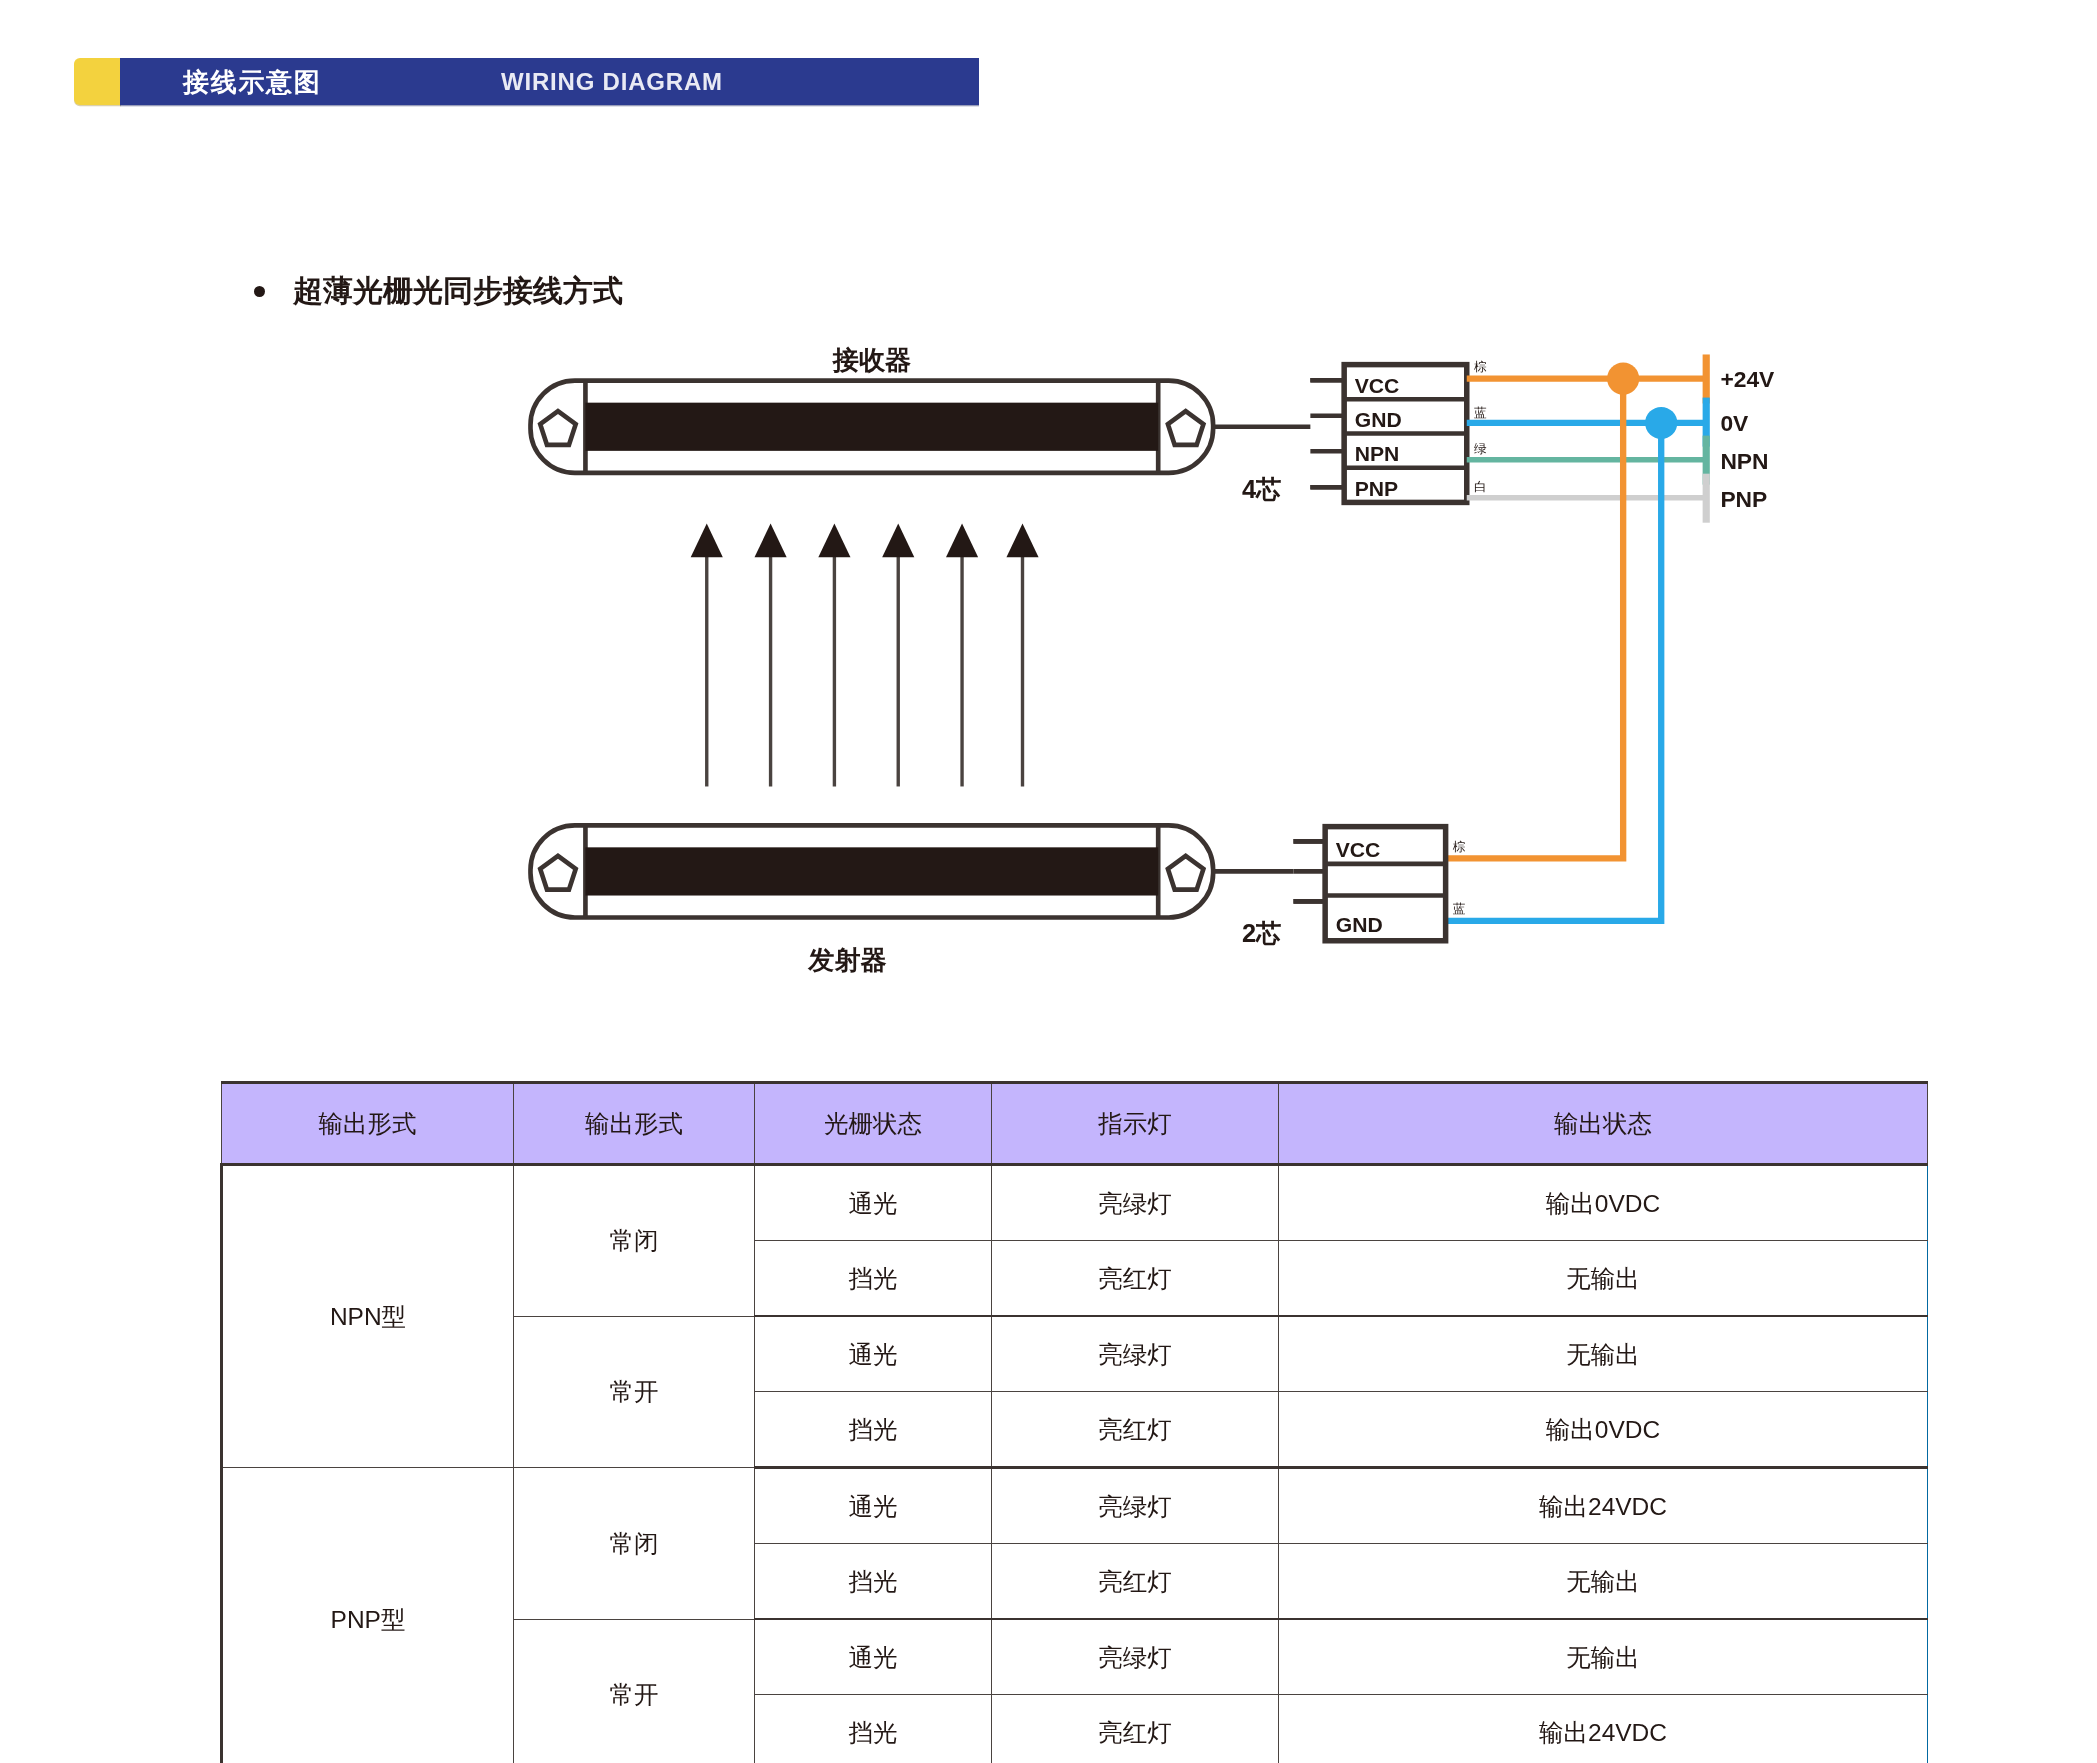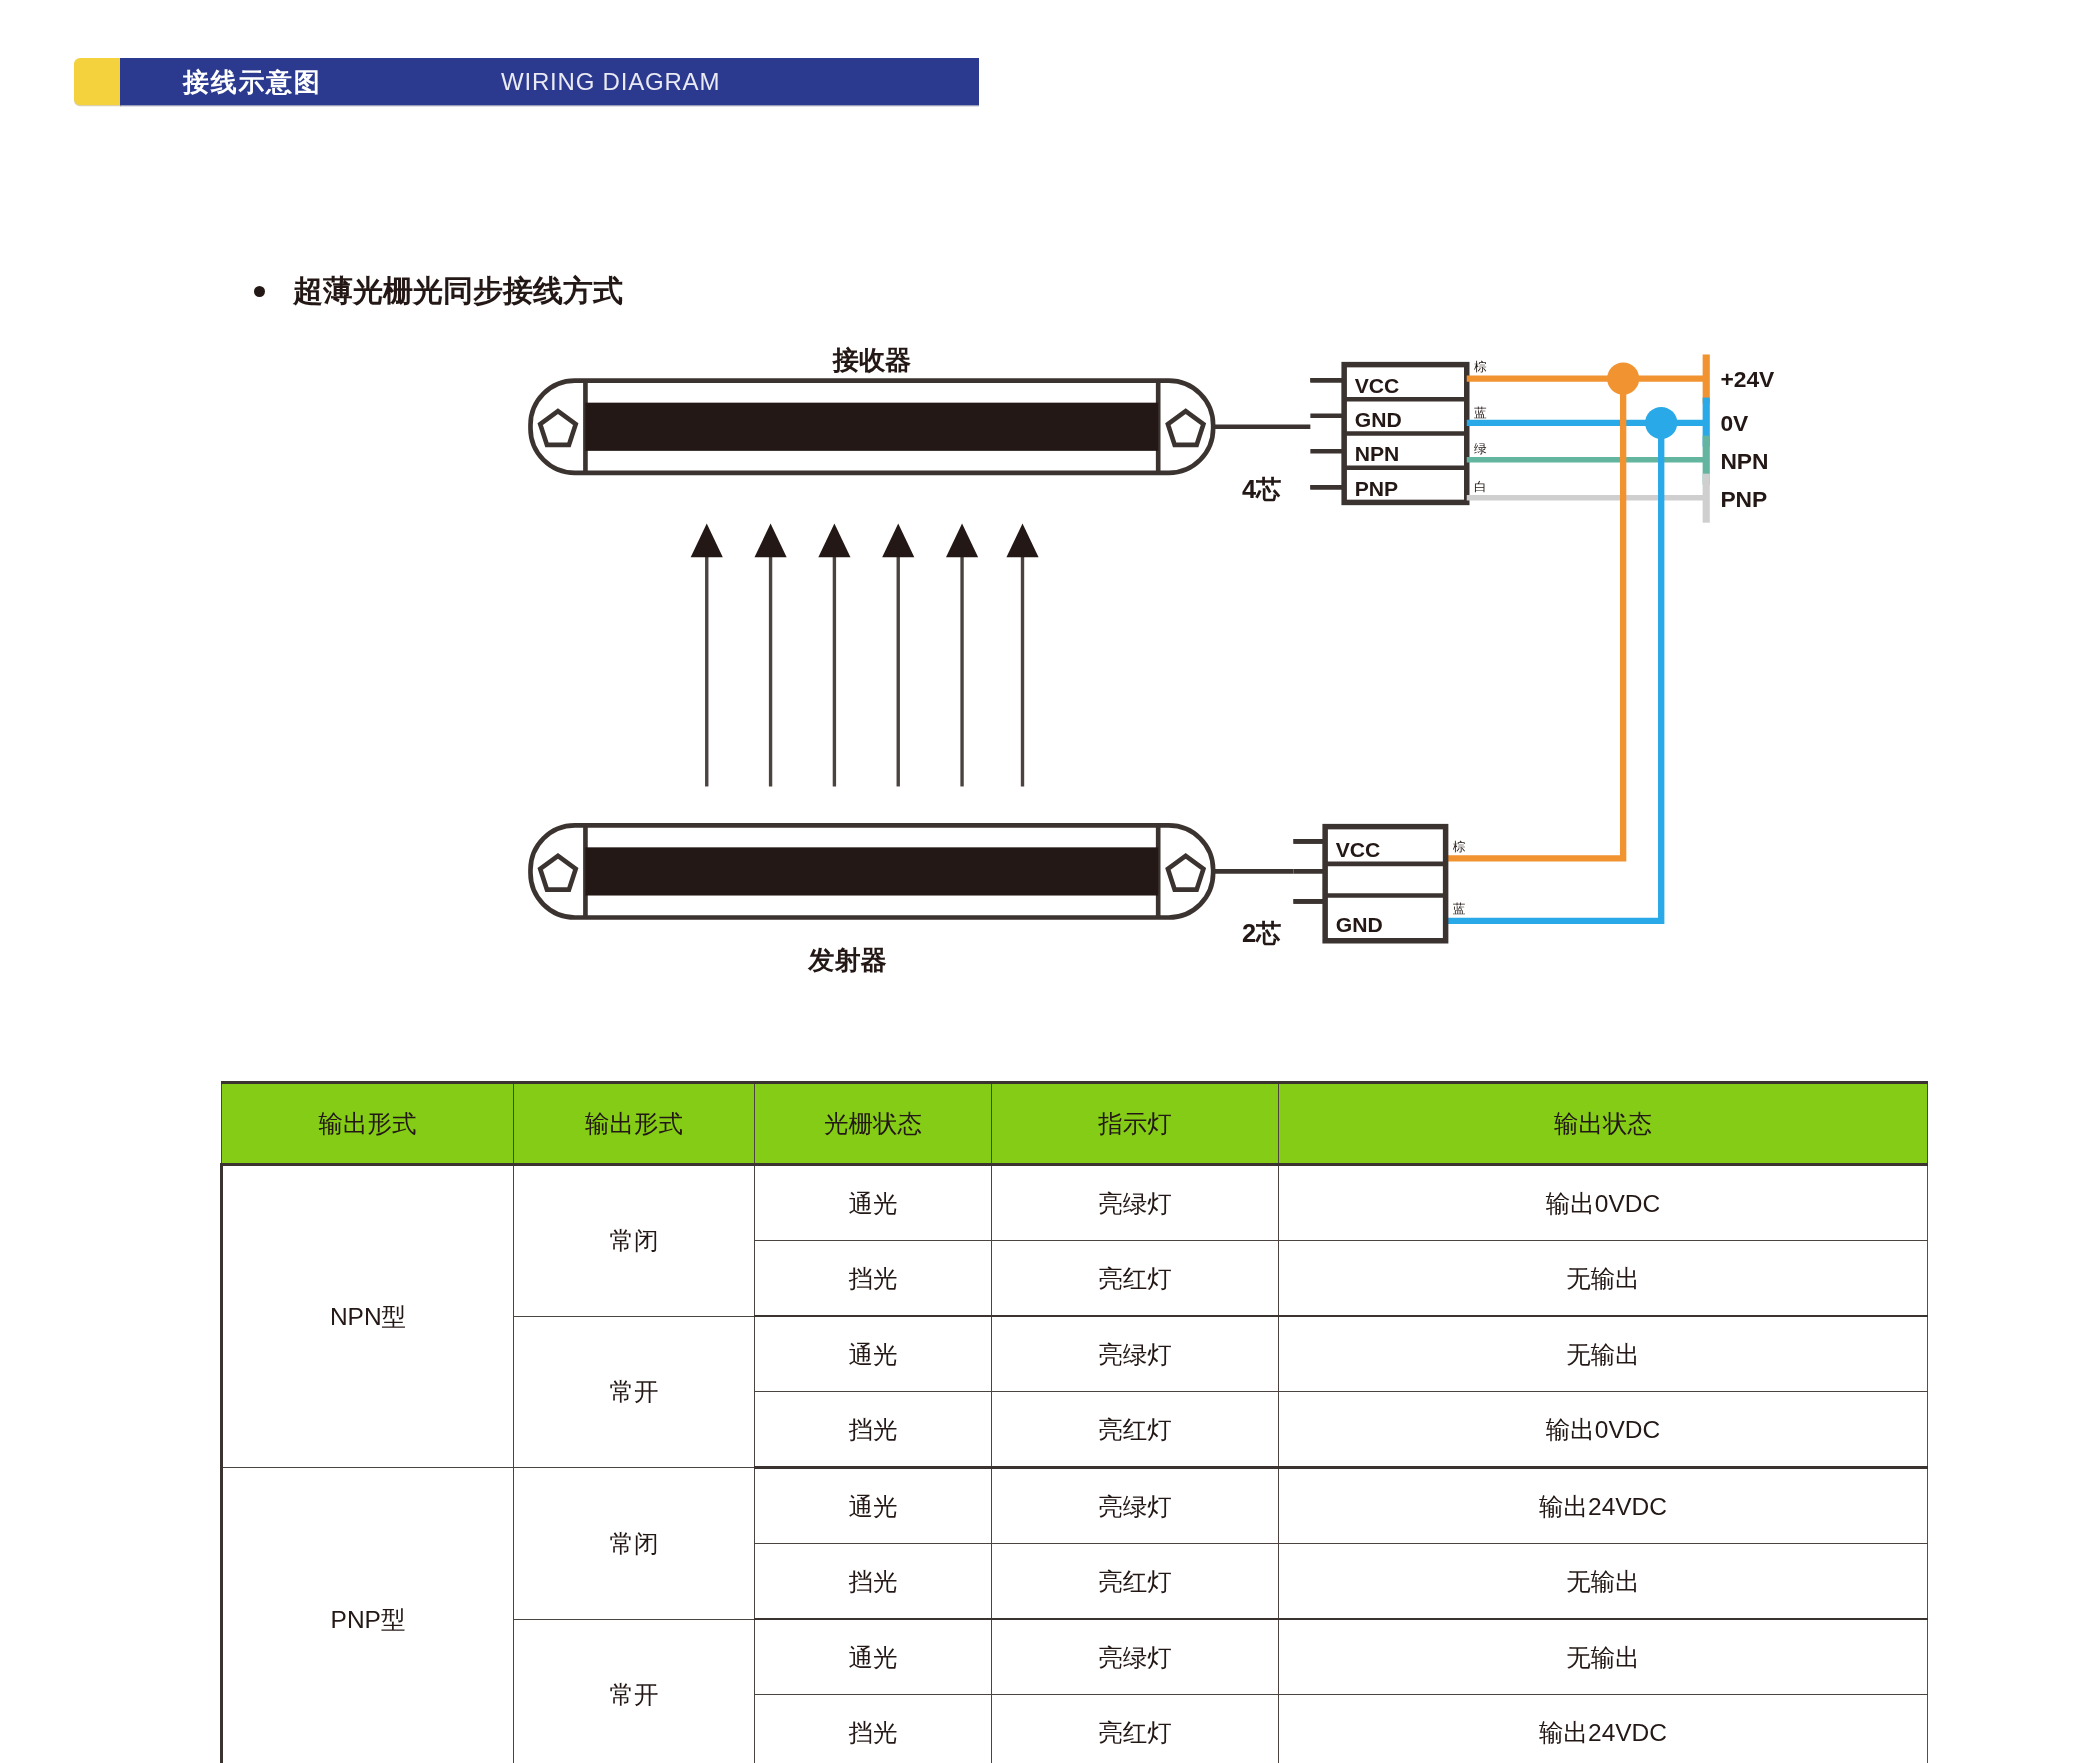--- a/index.html
+++ b/index.html
@@ -26,21 +26,21 @@
     background:#2B3A8F;
     box-shadow:0 1.3px 0 0 rgba(25,35,100,.45);
   }
   .hdr-cn{
     position:absolute;left:109px;top:50%;transform:translateY(-50%);
     color:#ffffff;font-size:26px;font-weight:bold;letter-spacing:1.7px;
     white-space:nowrap;
   }
   .hdr-en{
     position:absolute;left:427px;top:50%;transform:translateY(-50%);
-    color:#E9EAF4;font-size:24px;font-weight:normal;letter-spacing:0.8px;
+    color:#E9EAF4;font-size:24px;font-weight:bold;letter-spacing:0.8px;
     white-space:nowrap;
   }
   
   #section-heading{
     position:absolute;left:254px;top:271px;
     display:flex;align-items:center;gap:28px;
   }
   #bullet-dot{
     width:11px;height:11px;border-radius:50%;background:#231815;
     flex:0 0 auto;
@@ -67,21 +67,21 @@
   #spec-table td,#spec-table th{
     border:0.8px solid #4a4340;
     text-align:center;vertical-align:middle;
     color:#231815;
     font-size:24.5px;
     font-weight:normal;
     padding:0;
     height:74px;
   }
   #spec-table thead th{
-    background:#84cc16;
+    background:#c4b5fd;
     height:79px;
     font-weight:normal;
     border-top:3px solid #3b3330;
     border-bottom:3px solid #3b3330;
   }
   #spec-table .col-form{width:292px;}
   #spec-table .col-type{width:241px;}
   #spec-table .col-state{width:237px;}
   #spec-table .col-lamp{width:287px;}
   #spec-table .col-out{width:649px;}

